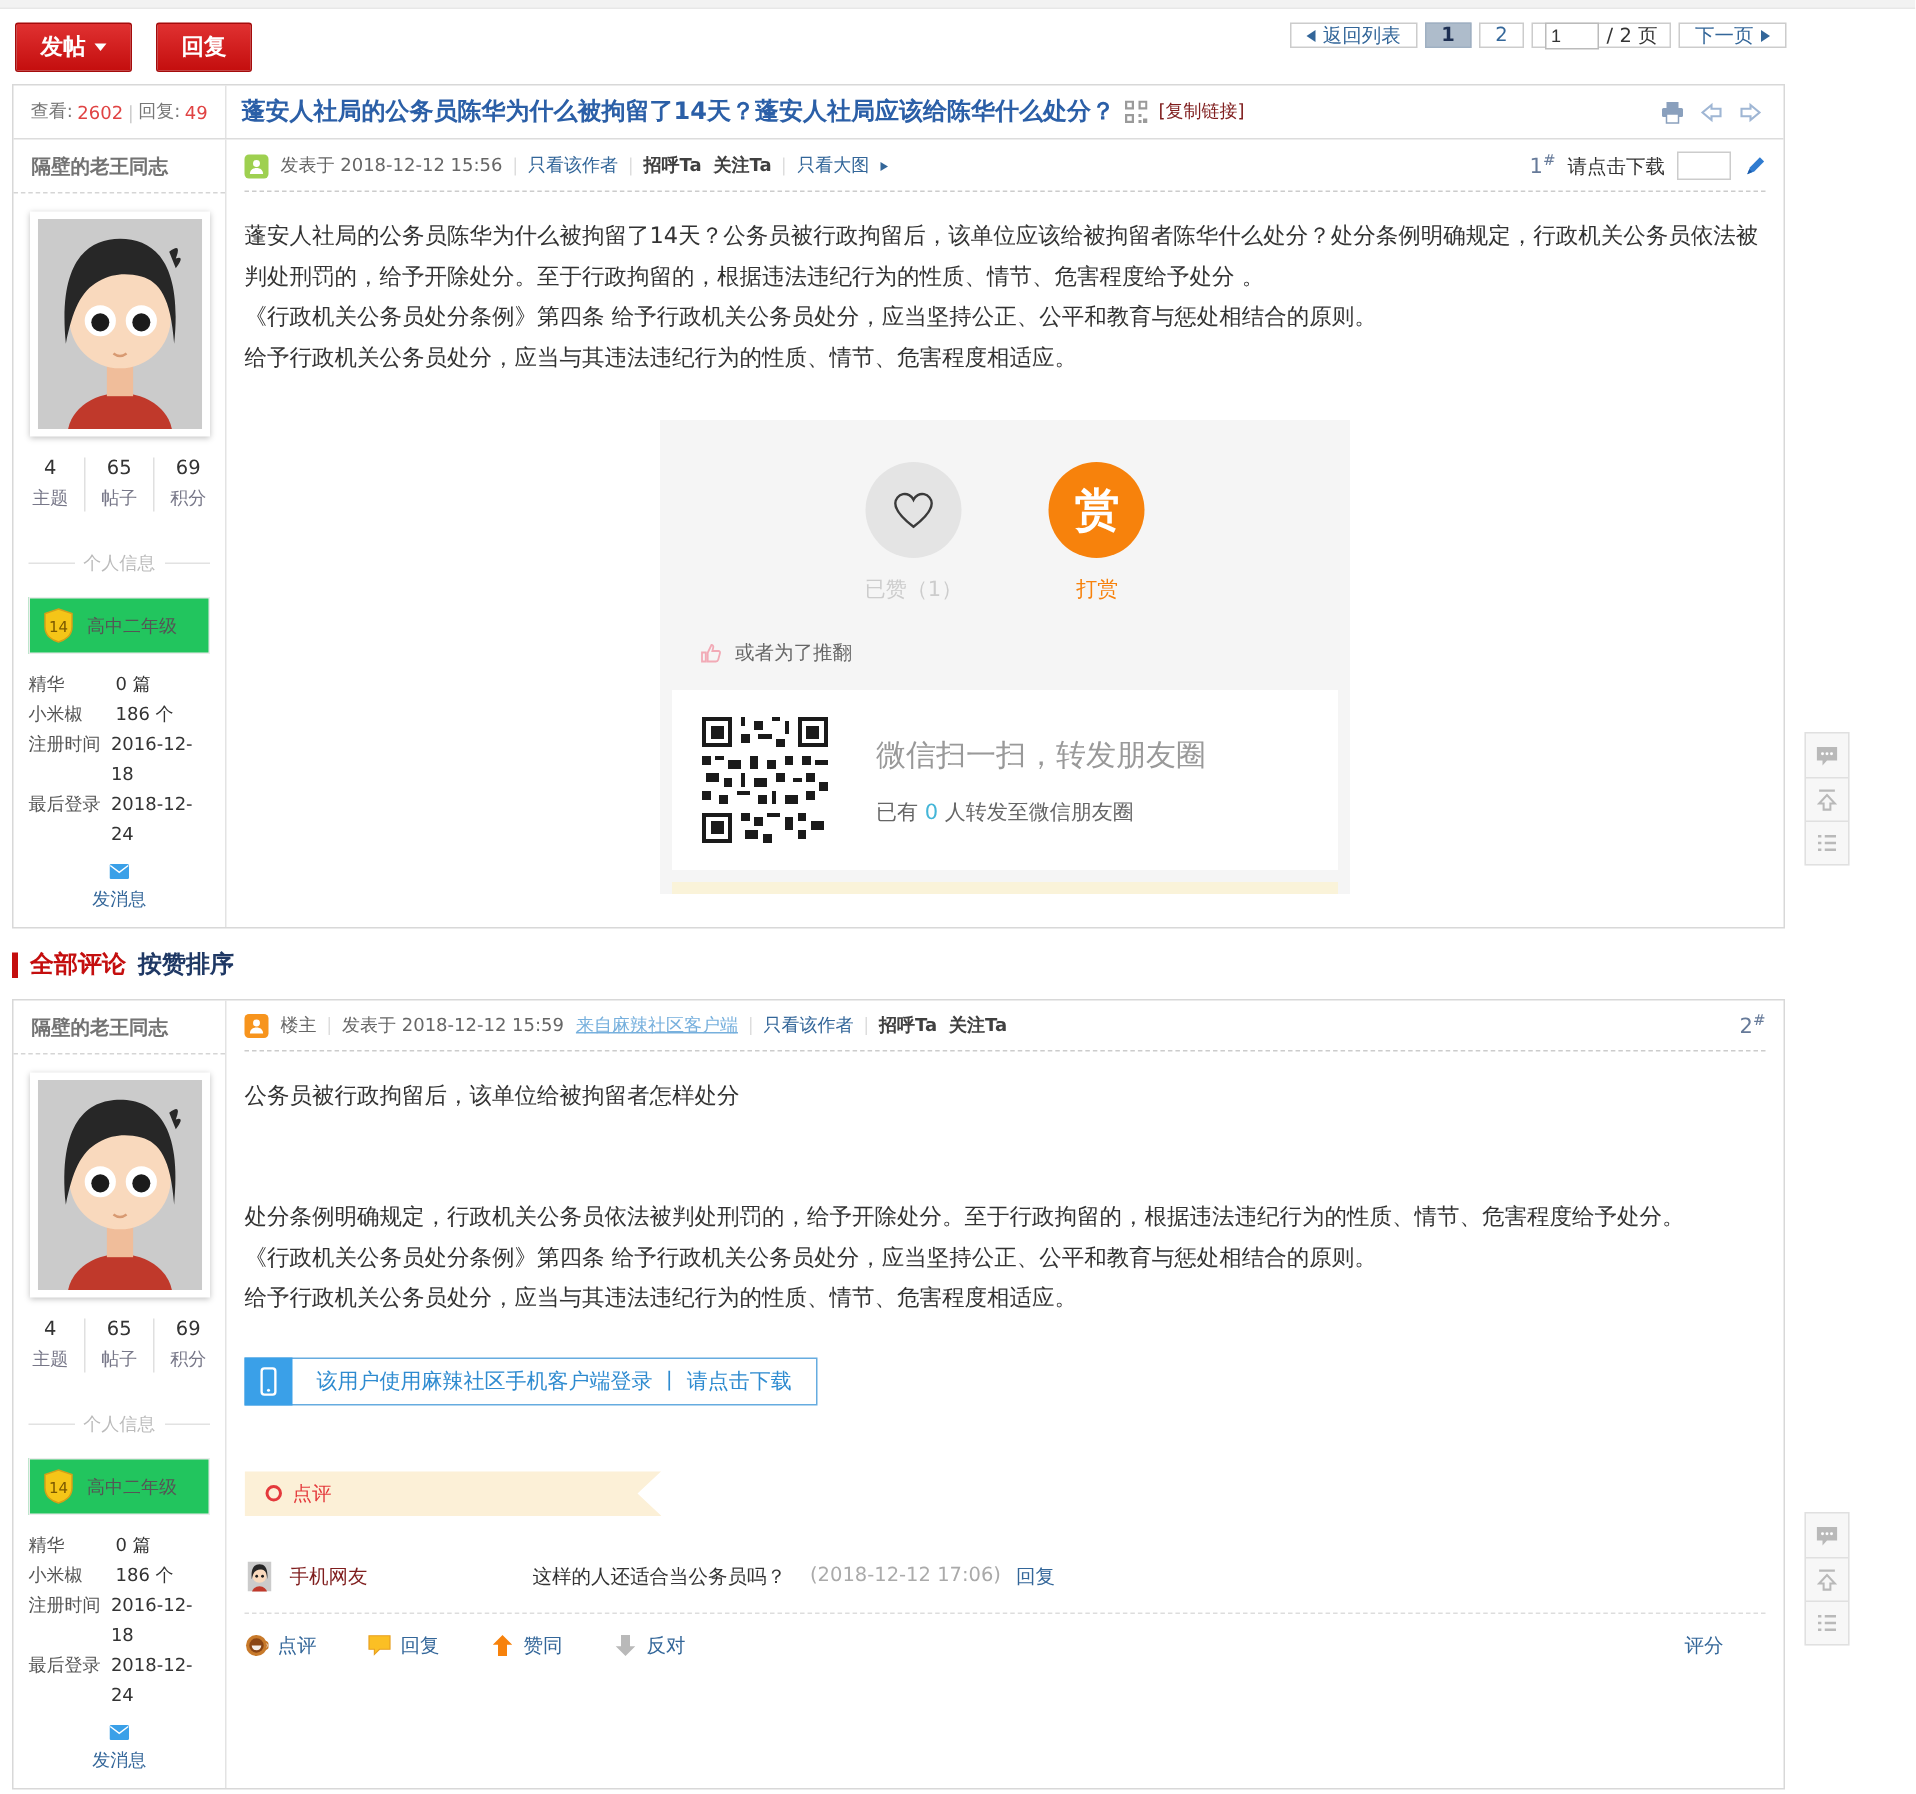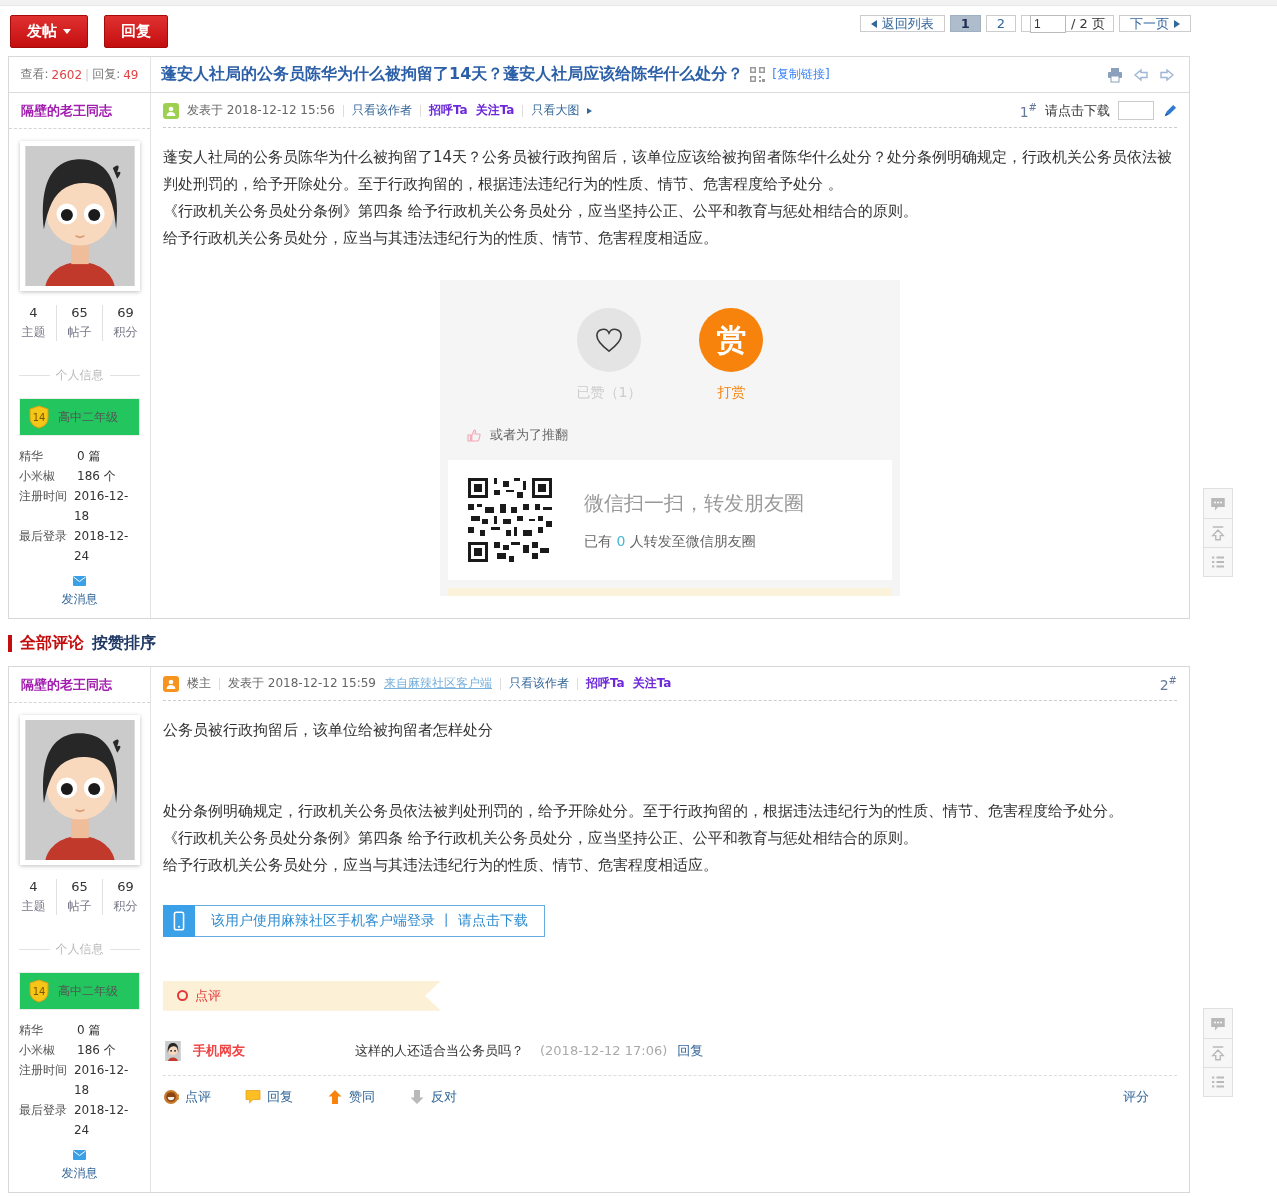--- a/index.html
+++ b/index.html
@@ -25,47 +25,47 @@
 
   
   .ttable { margin-left: 8px; width: 1182px; border: 1px solid #d8d8d8; background: #fff; }
   .title-row { display: flex; align-items: stretch; border-bottom: 1px solid #dcdcdc; }
   .views-cell { width: 142px; border-right: 1px solid #e3e3e3; display: flex; align-items: center; justify-content: center;
     gap: 3px; font-size: 12px; color: #777; padding: 8px 2px; }
   .views-cell b { color: #e04343; font-weight: normal; }
   .vsep { color: #ccc; }
   .title-main { flex: 1; display: flex; align-items: center; gap: 7px; padding: 7px 10px; }
   .thread-title { font-size: 16px; font-weight: bold; color: #2b5fa7; }
-  .copy-link { font-size: 12px; color: #3b82f6; cursor: pointer; }
+  .copy-link { font-size: 12px; color: #7f1d1d; cursor: pointer; }
   .title-icons { display: flex; align-items: center; gap: 10px; padding-right: 14px; }
 
   .post-row { display: flex; align-items: stretch; }
   .sidebar { width: 142px; border-right: 1px solid #e3e3e3; padding-bottom: 10px; }
-  .uname { padding: 9px 12px 8px; font-size: 13px; font-weight: bold; color: #a21caf; border-bottom: 1px dashed #d5d5d5; cursor: pointer; }
+  .uname { padding: 9px 12px 8px; font-size: 13px; font-weight: bold; color: #737373; border-bottom: 1px dashed #d5d5d5; cursor: pointer; }
   .avatar-frame { width: 120px; margin: 12px auto 10px; background: #fff; padding: 5px; box-shadow: 0 1px 4px rgba(0,0,0,.25); cursor: pointer; }
   .avatar-frame svg { display: block; }
   .stats { display: flex; text-align: center; padding: 4px 2px 12px; }
   .stat { flex: 1; border-right: 1px solid #e0e0e0; }
   .stat:last-child { border-right: none; }
   .stat .num { font-size: 13px; color: #333; cursor: pointer; }
   .stat .lab { font-size: 12px; color: #778; margin-top: 4px; cursor: pointer; }
   .pi-divider { display: flex; align-items: center; gap: 6px; color: #bbb; font-size: 12px; padding: 14px 10px 12px; }
   .pi-divider:before, .pi-divider:after { content: ""; flex: 1; border-top: 1px solid #e2e2e2; }
   .level-box { margin: 2px 10px 10px; background: #22c55e; border: 1px solid #ececec; padding: 6px 8px; display: flex; align-items: center; gap: 8px; font-size: 12px; color: #555; }
   .kv { display: flex; padding: 0 10px; font-size: 12px; line-height: 20px; }
   .kv .k { width: 58px; color: #555; }
   .kv .v { color: #333; }
   .sendmsg { display: flex; align-items: center; gap: 5px; padding: 10px 10px 0; font-size: 12px; color: #336699; cursor: pointer; flex-direction: column; }
 
   .post-main { flex: 1; position: relative; padding: 0 12px; }
   .post-header { display: flex; align-items: center; gap: 8px; padding: 8px 0 7px; border-bottom: 1px dashed #ccc; font-size: 12px; color: #666; }
   .ph-sep { width: 1px; height: 12px; background: #ddd; }
   .lnk { color: #336699; cursor: pointer; text-decoration: none; }
   .lnk-light { color: #77b0dd; cursor: pointer; text-decoration: underline; }
-  .bold-dark { color: #6d28d9; font-weight: bold; cursor: pointer; text-align: right; }
+  .bold-dark { color: #404040; font-weight: bold; cursor: pointer; text-align: right; }
   .tri-right-sm { width: 0; height: 0; border-top: 3px solid transparent; border-bottom: 3px solid transparent; border-left: 5px solid #336699; }
   .ph-right { margin-left: auto; display: flex; align-items: center; gap: 8px; }
   .floor { color: #667a99; font-size: 14px; cursor: pointer; }
   .floor sup { font-size: 10px; }
   .elevator-label { color: #333; font-size: 13px; }
   .elevator-input { width: 36px; height: 19px; border: 1px solid #ccc; }
 
   .post-body { padding: 16px 0 0; font-size: 15px; line-height: 27px; color: #333; }
   .post-body p { min-height: 27px; }
 
@@ -95,21 +95,21 @@
   
   .client-banner { display: inline-flex; align-items: center; margin-top: 26px; border: 1px solid #66ace0; height: 32px; cursor: pointer; }
   .phone-sq { width: 32px; height: 32px; margin: -1px 0 -1px -1px; background: #3aa0e8; display: flex; align-items: center; justify-content: center; }
   .client-banner span.txt { padding: 0 16px; font-size: 14px; color: #2e8bd0; }
   .review-ribbon { margin-top: 44px; width: 278px; height: 30px; background: #fcf0d7;
     clip-path: polygon(0 0, 100% 0, calc(100% - 16px) 50%, 100% 100%, 0 100%);
     display: flex; align-items: center; gap: 7px; padding-left: 14px; }
   .rv-circle { width: 11px; height: 11px; border: 2px solid #e4393c; border-radius: 50%; }
   .rv-label { color: #e4393c; font-size: 13px; }
   .comment-row { display: flex; align-items: center; gap: 10px; margin-top: 30px; padding-bottom: 14px; border-bottom: 1px dashed #ddd; font-size: 13px; }
-  .cm-name { color: #ef4444; width: 92px; font-weight: bold; }
+  .cm-name { color: #7f1d1d; width: 92px; }
   .cm-text { color: #333; margin-left: 60px; }
   .cm-time { color: #aaa; margin-left: 6px; }
   .action-bar { display: flex; align-items: center; gap: 34px; padding: 12px 0 14px; font-size: 13px; }
   .action { display: inline-flex; align-items: center; gap: 6px; color: #336699; cursor: pointer; }
   .rate-link { margin-left: auto; margin-right: 28px; color: #336699; cursor: pointer; font-size: 13px; }
 
   
   .float-tools { position: absolute; left: 1203px; width: 30px; border: 1px solid #e0e0e0; background: #f7f7f7; }
   .ft-btn { width: 28px; height: 29px; display: flex; align-items: center; justify-content: center; border-top: 1px solid #e0e0e0; cursor: pointer; }
   .ft-btn:first-child { border-top: none; }

